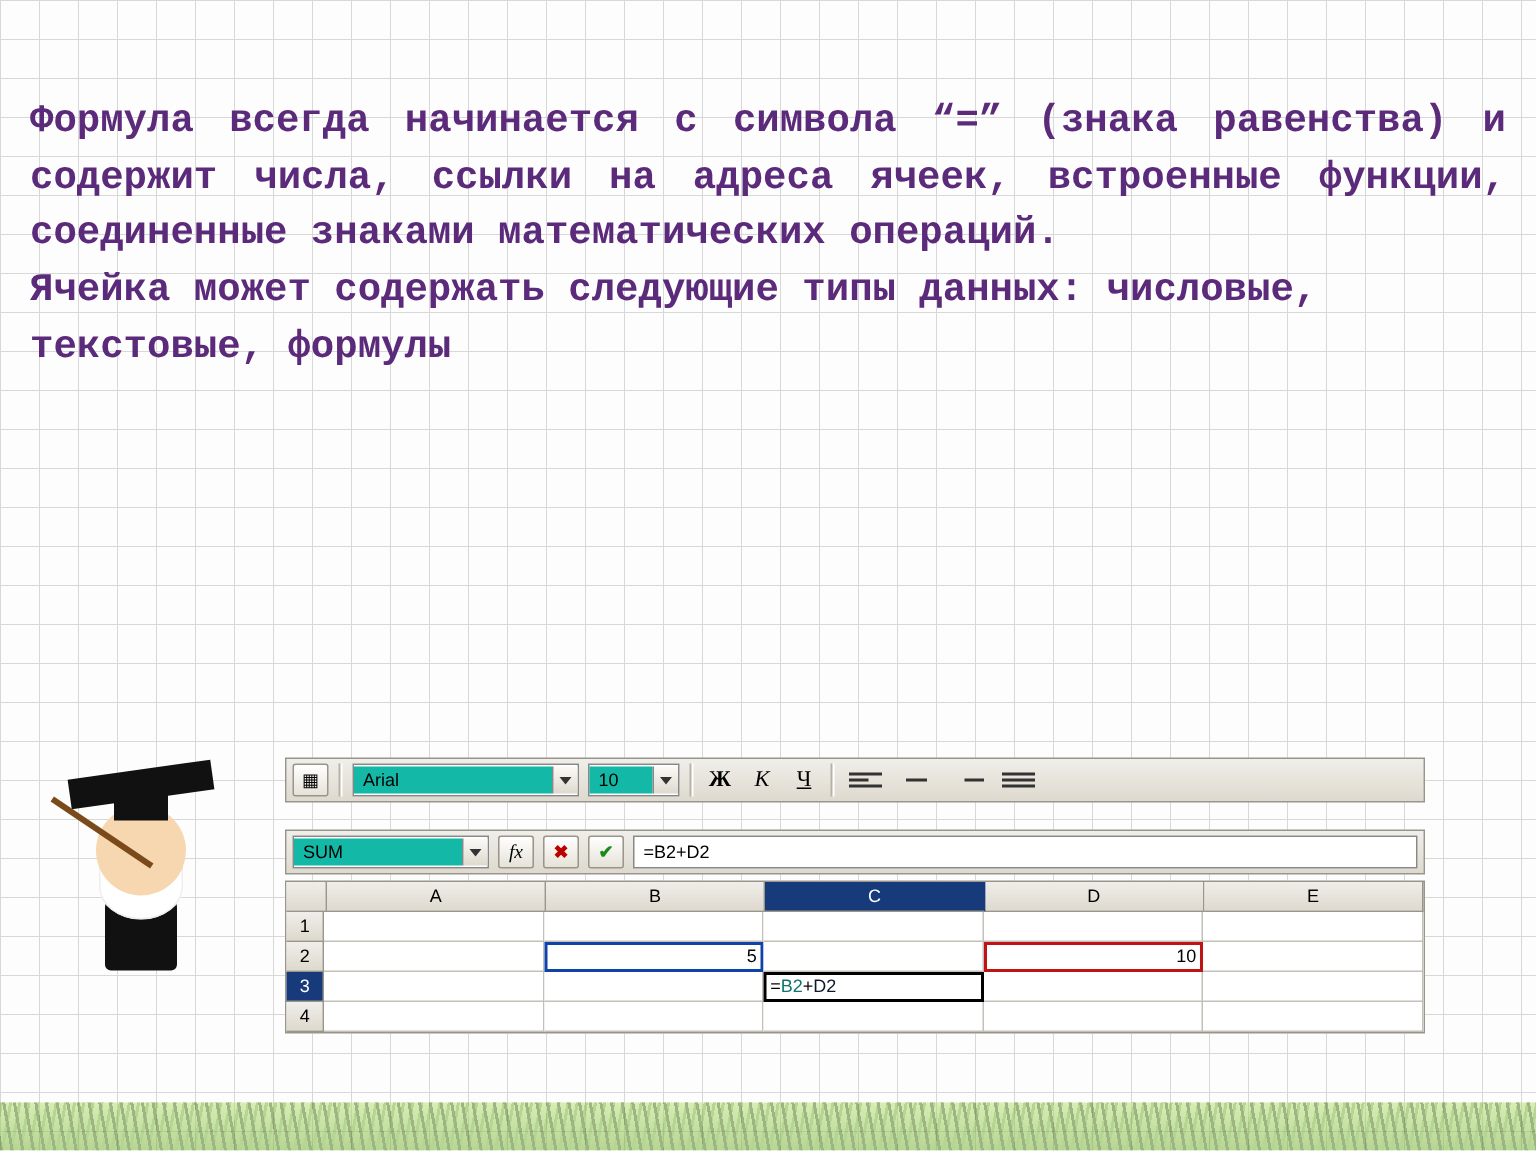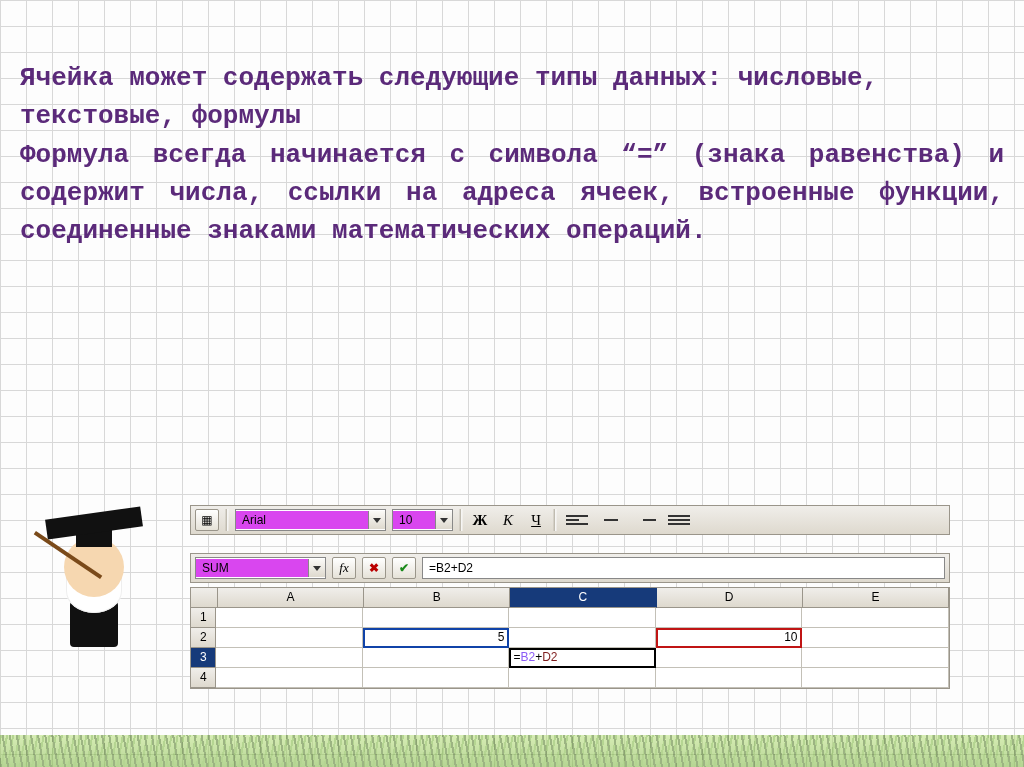--- a/index.html
+++ b/index.html
@@ -89,21 +89,21 @@
     border-radius:2px;
     font-size:12px;
   }
   .sep { width:4px; height:22px;
     background:linear-gradient(to right, transparent,#b7b2a5,#fff,transparent);
   }
   .combo {
     display:flex; align-items:center; height:20px;
     border:1px solid #888; background:#fff;
   }
-  .combo .val { padding:0 6px; background:#d946ef; height:18px; line-height:18px; min-width:10px; }
+  .combo .val { padding:0 6px; background:#14b8a6; height:18px; line-height:18px; min-width:10px; }
   .combo .dd {
     width:16px; height:18px; border-left:1px solid #888;
     background:linear-gradient(#fbfaf7,#ded9ce);
     display:flex;align-items:center;justify-content:center;
   }
   .font-combo .val { width:120px; }
   .size-combo  .val { width:30px; }
   .name-combo  .val { width:100px; }
   .finput {
     flex:1; height:20px; border:1px solid #888; background:#fff;
@@ -138,43 +138,43 @@
   .chdr.sel{background:#163a7a;color:#fff;border-right:1px solid #163a7a;}
   .rhdr{width:26px;}
   .rhdr.sel{background:#163a7a;color:#fff;}
   .cell{
     width:146px;height:19px;border-right:1px solid #c3c0b7;border-bottom:1px solid #c3c0b7;
     line-height:19px; padding:0 4px; text-align:right; background:#fff;
   }
   .cell.sel{ outline:2px solid #000; outline-offset:-2px; text-align:left;}
   .cell.blue-border{ outline:2px solid #1043a8; outline-offset:-2px;}
   .cell.red-border { outline:2px solid #c01414; outline-offset:-2px;}
-  .formula-blue{color:#8b5cf6;}
-  .formula-red{color:#7f1d1d;}
+  .formula-blue{color:#0f766e;}
+  .formula-red{color:#0f172a;}
 
   
   .fx{font-style:italic;font-family:"Times New Roman";font-size:13px;}
   .x-red{color:#b00;font-weight:bold;}
   .chk-green{color:#1a8a1a;font-weight:bold;}
 
   .grass{
     position:absolute;left:0;right:0;bottom:0;height:32px;
     background:
       repeating-linear-gradient(80deg,#4d7a1e 0 2px, transparent 2px 7px),
       repeating-linear-gradient(100deg,#7bb53c 0 2px, transparent 2px 6px),
       linear-gradient(#b8e07a,#7bb53c);
     opacity:.55;
   }
 </style>
 </head>
 <body>
 
 <div class="slide">
+  <div class="para p2">Формула всегда начинается с символа “=” (знака равенства) и содержит числа, ссылки на адреса ячеек, встроенные функции, соединенные знаками математических операций.</div>
   <div class="para p1">Ячейка может содержать следующие типы данных: числовые, текстовые, формулы</div>
-  <div class="para p2">Формула всегда начинается с символа “=” (знака равенства) и содержит числа, ссылки на адреса ячеек, встроенные функции, соединенные знаками математических операций.</div>
 </div>
 
 <div class="mascot">
   <div class="robe"></div>
   <div class="beard"></div>
   <div class="head"></div>
   <div class="hat2"></div>
   <div class="hat"></div>
   <div class="stick"></div>
 </div>

